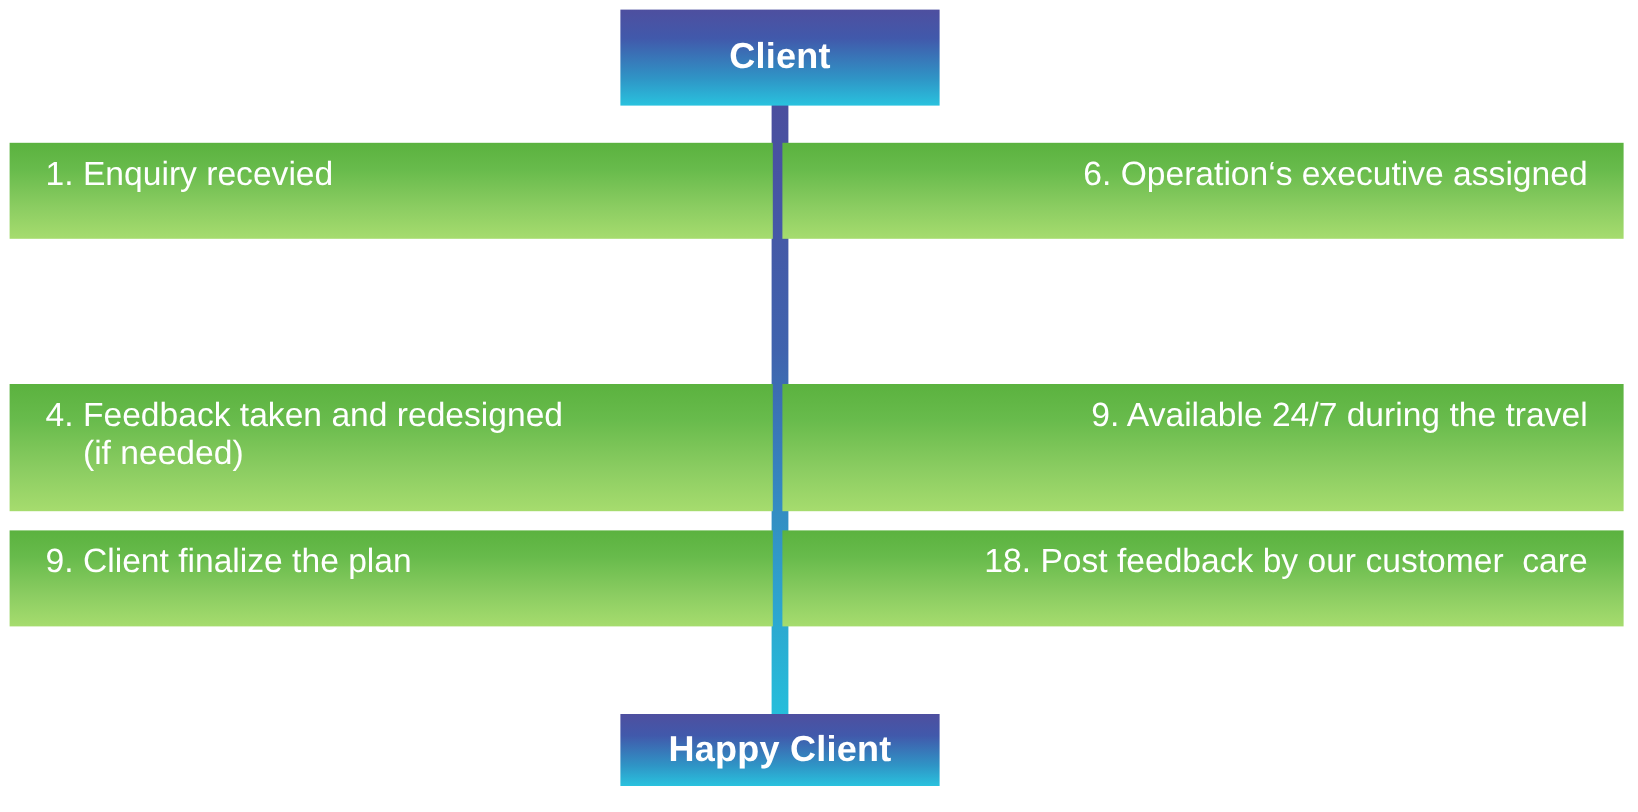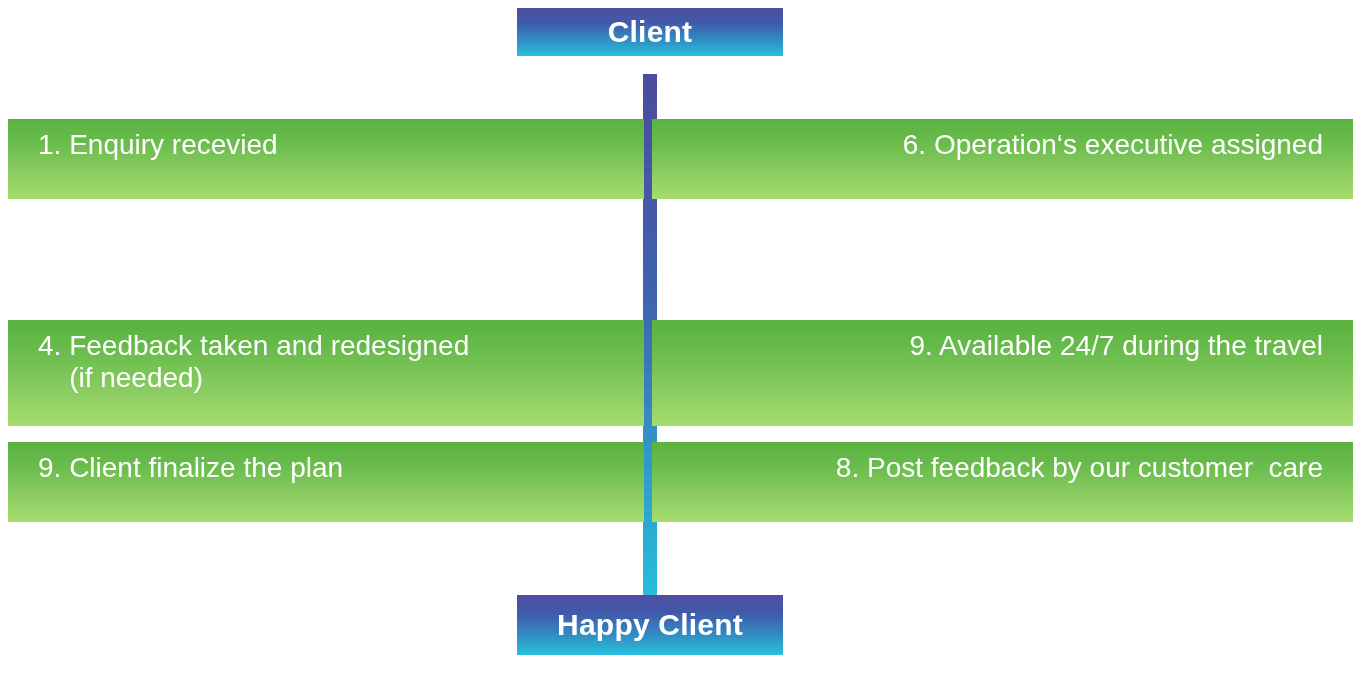--- a/index.html
+++ b/index.html
@@ -42,21 +42,21 @@
     font-size: 30px;
     font-weight: bold;
     display: flex;
     align-items: center;
     justify-content: center;
     letter-spacing: 0.2px;
     z-index: 3;
   }
   .endpoint.top {
     top: 8px;
-    height: 48px;
+    height: 80px;
   }
   .endpoint.bottom {
     top: 595px;
     height: 60px;
   }
 
   
   .rows {
     position: absolute;
     left: 0;
@@ -137,21 +137,21 @@
       <div class="bar right">
         <span class="bar-text">9. Available 24/7 during the travel</span>
       </div>
     </div>
 
     <div class="row h-single">
       <div class="bar left">
         <span class="bar-text">9. Client finalize the plan</span>
       </div>
       <div class="bar right">
-        <span class="bar-text">8. Post feedback by our customer  care</span>
+        <span class="bar-text">18. Post feedback by our customer  care</span>
       </div>
     </div>
 
   </div>
 
   <div class="endpoint bottom">
     <span>Happy Client</span>
   </div>
 
 </div>

